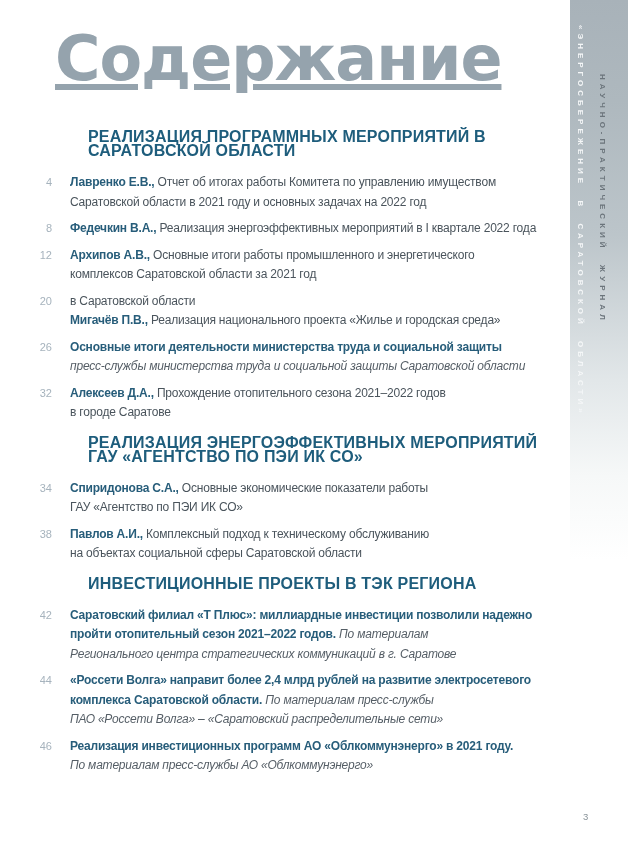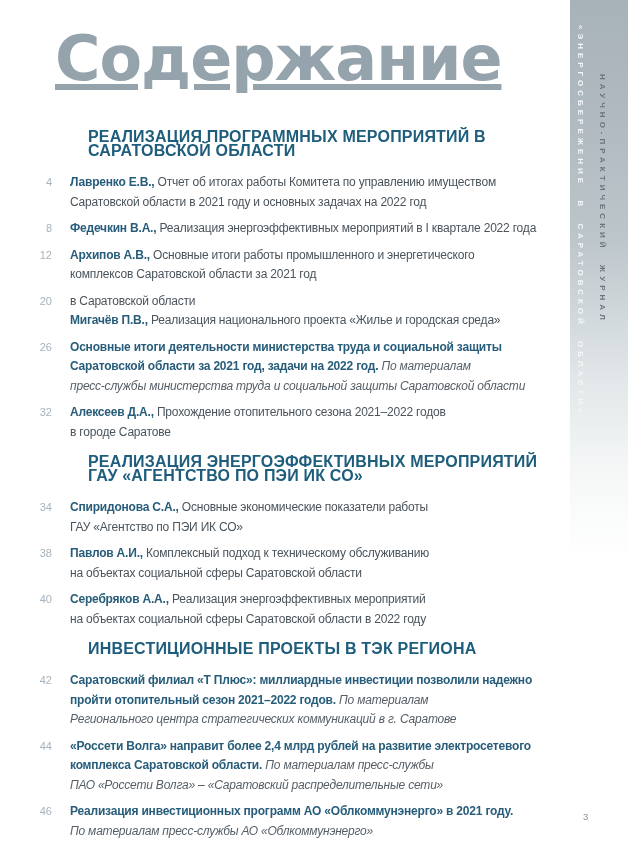--- a/index.html
+++ b/index.html
@@ -118,21 +118,20 @@
           <div class="entry-num">20</div>
           <div class="entry-text">
             <div class="entry-line"><span>в Саратовской области</span></div>
             <div class="entry-line"><span class="seg-bold">Мигачёв П.В.,</span><span> Реализация национального проекта «Жилье и городская среда»</span></div>
           </div>
         </div>
         <div class="entry">
           <div class="entry-num">26</div>
           <div class="entry-text">
             <div class="entry-line"><span class="seg-bold">Основные итоги деятельности министерства труда и социальной защиты</span></div>
-            <div class="entry-line"><span class="seg-bold">Саратовской области за 2021 год, задачи на 2022 год.</span><span class="seg-italic"> По материалам</span></div>
             <div class="entry-line"><span class="seg-italic">пресс-службы министерства труда и социальной защиты Саратовской области</span></div>
           </div>
         </div>
         <div class="entry">
           <div class="entry-num">32</div>
           <div class="entry-text">
             <div class="entry-line"><span class="seg-bold">Алексеев Д.А.,</span><span> Прохождение отопительного сезона 2021–2022 годов</span></div>
             <div class="entry-line"><span>в городе Саратове</span></div>
           </div>
         </div>
@@ -142,27 +141,20 @@
           <div class="entry-text">
             <div class="entry-line"><span class="seg-bold">Спиридонова С.А.,</span><span> Основные экономические показатели работы</span></div>
             <div class="entry-line"><span>ГАУ «Агентство по ПЭИ ИК СО»</span></div>
           </div>
         </div>
         <div class="entry">
           <div class="entry-num">38</div>
           <div class="entry-text">
             <div class="entry-line"><span class="seg-bold">Павлов А.И.,</span><span> Комплексный подход к техническому обслуживанию</span></div>
             <div class="entry-line"><span>на объектах социальной сферы Саратовской области</span></div>
-          </div>
-        </div>
-        <div class="entry">
-          <div class="entry-num">40</div>
-          <div class="entry-text">
-            <div class="entry-line"><span class="seg-bold">Серебряков А.А.,</span><span> Реализация энергоэффективных мероприятий</span></div>
-            <div class="entry-line"><span>на объектах социальной сферы Саратовской области в 2022 году</span></div>
           </div>
         </div>
         <div class="section-heading">ИНВЕСТИЦИОННЫЕ ПРОЕКТЫ В ТЭК РЕГИОНА</div>
         <div class="entry">
           <div class="entry-num">42</div>
           <div class="entry-text">
             <div class="entry-line"><span class="seg-bold">Саратовский филиал «Т Плюс»: миллиардные инвестиции позволили надежно</span></div>
             <div class="entry-line"><span class="seg-bold">пройти отопительный сезон 2021–2022 годов.</span><span class="seg-italic"> По материалам</span></div>
             <div class="entry-line"><span class="seg-italic">Регионального центра стратегических коммуникаций в г. Саратове</span></div>
           </div>

